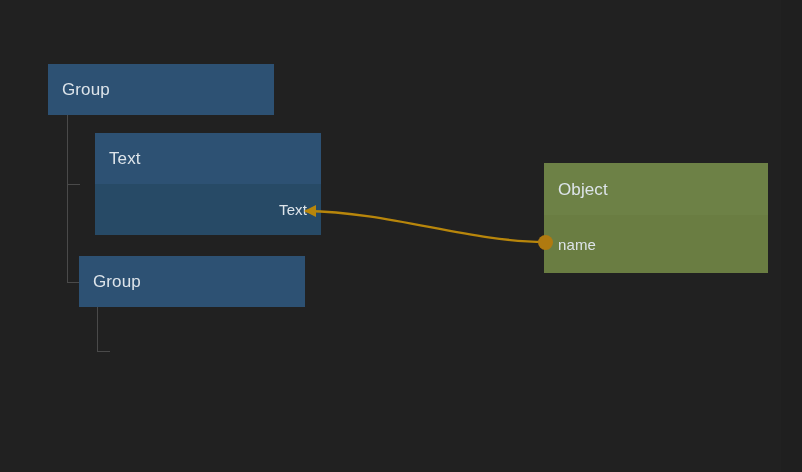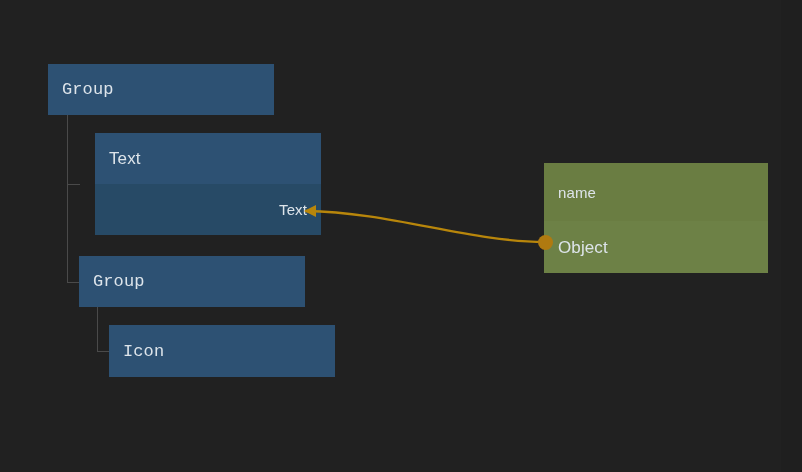--- a/index.html
+++ b/index.html
@@ -61,21 +61,20 @@
 
   
   .node-blue .hdr {
     background: #2d5173;
   }
   .node-blue .body {
     background: #274a66;
   }
   .node-blue.solid {
     background: #f0abfc;
-    font-family: Liberation Mono, monospace;
   }
 
   
   .node-green .hdr {
     background: #6d8146;
   }
   .node-green .body {
     background: #6a7d42;
   }
 
@@ -166,32 +165,27 @@
       <span class="row-label">Text</span>
     </div>
   </div>
 
   <div class="node node-blue solid" style="left:79px; top:256px; width:226px; height:51px;">
     <div class="node-row hdr">
       <span class="row-label">Group</span>
     </div>
   </div>
 
-  <div class="node node-blue solid" style="left:109px; top:325px; width:226px; height:52px;">
-    <div class="node-row hdr">
-      <span class="row-label">Icon</span>
-    </div>
-  </div>
 
   <div class="node node-green" style="left:544px; top:163px; width:224px; height:110px;">
+    <div class="node-row hdr" style="height:52px;">
+      <span class="row-label">Object</span>
+    </div>
     <div class="node-row body" style="height:58px;">
       <span class="row-label">name</span>
-    </div>
-    <div class="node-row hdr" style="height:52px;">
-      <span class="row-label">Object</span>
     </div>
   </div>
 
   <svg id="link-layer" viewBox="0 0 802 472">
     <path id="link-path" class="link-hit" fill="none" stroke="#b8860b" stroke-width="2.4" stroke-linecap="round" d="M 545 242 C 470 242 390 212 306 211"></path>
     <polygon id="link-arrow" fill="#b8860b" points="304,211 316,205 316,217"></polygon>
   </svg>
 
   <div class="socket-dot" style="left: 538px; top: 235px; background: rgb(176, 122, 16);"></div>
 

